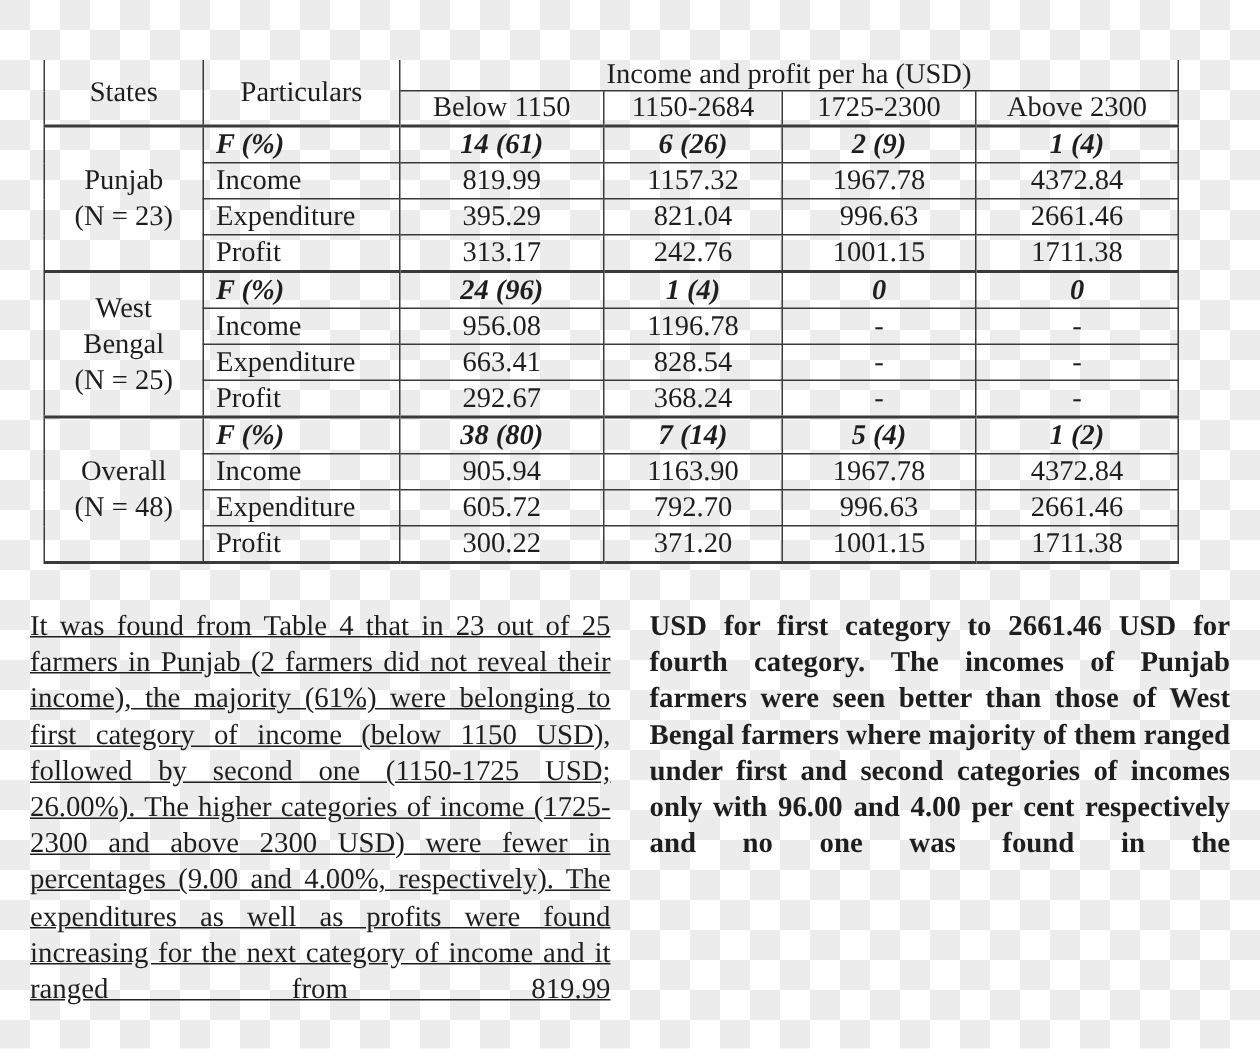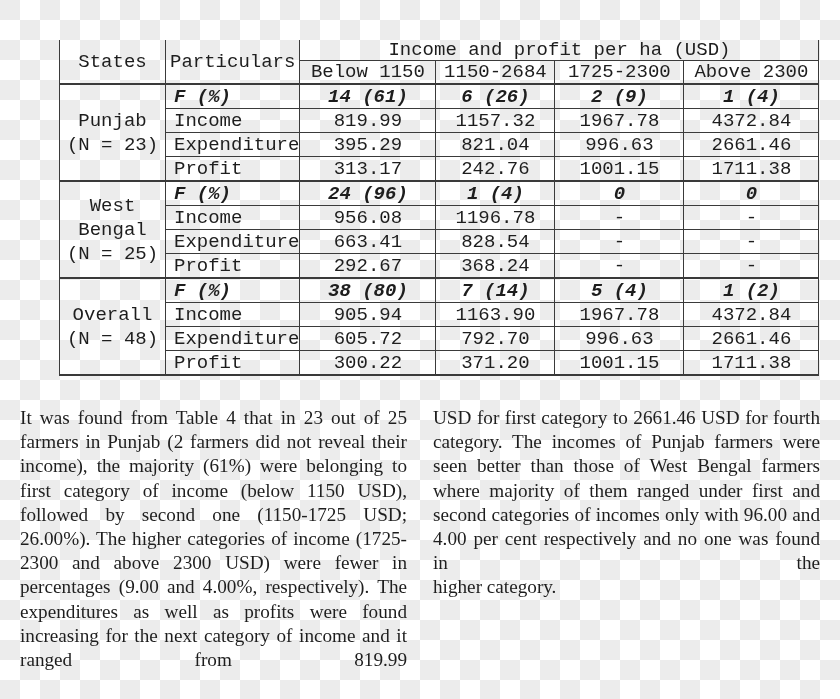--- a/index.html
+++ b/index.html
@@ -8,46 +8,45 @@
     background-color: #ffffff;
     background-image:
       linear-gradient(45deg, #ececec 25%, transparent 25%, transparent 75%, #ececec 75%),
       linear-gradient(45deg, #ececec 25%, transparent 25%, transparent 75%, #ececec 75%);
     background-size: 40px 40px;
     background-position: 20px 0, 0 20px;
     font-family: "Liberation Serif", "DejaVu Serif", serif;
     color: #1e1e1e;
   }
   .tbl {
-    position: absolute; left: 59px; top: 40px;
+    position: absolute; left: 29px; top: 40px;
     border-collapse: collapse; table-layout: fixed;
     font-size: 19px;
-    font-family: Liberation Mono, monospace;
   }
   .tbl td {
     border: 1.5px solid #3a3a3a;
     padding: 0; text-align: center; vertical-align: middle;
     line-height: 22px; height: 23px; white-space: nowrap;
   }
   .tbl .top-open { border-top: none; }
   .tbl .hdr-main { height: 20px; line-height: 20px; }
   .tbl .hdr-sub { height: 22px; }
   .tbl .thick-top td { border-top: 2.5px solid #3a3a3a; }
   .tbl .part { text-align: left; padding-left: 8px; }
   .tbl .fpct { font-weight: bold; font-style: italic; }
   .tbl tr.last td { border-bottom: 2.5px solid #3a3a3a; }
   .tbl .state { line-height: 24px; }
   .col {
     position: absolute; top: 406px; font-size: 19.2px; line-height: 24.2px;
     text-align: justify; text-align-last: justify;
   }
   .col p { margin: 0; }
   .col .last-line { text-align-last: left; }
-  .col-left { left: 20px; width: 387px; }
-  .col-right { left: 433px; width: 387px; }
+  .col-left { left: 20px; width: 387px; text-decoration: underline; }
+  .col-right { left: 433px; width: 387px; font-weight: bold; }
   .para-gap { margin-top: 9px !important; }
 </style>
 </head>
 <body>
 
 <table class="tbl">
   <colgroup>
     <col style="width:106px">
       <col style="width:131px">
       <col style="width:136px">
@@ -169,14 +168,13 @@
     </tr>
   </tbody>
 </table>
 
 <div class="col col-left">
   <p>It was found from Table 4 that in 23 out of 25 farmers in Punjab (2 farmers did not reveal their income), the majority (61%) were belonging to first category of income (below 1150 USD), followed by second one (1150-1725 USD; 26.00%). The higher categories of income (1725-2300 and above 2300 USD) were fewer in percentages (9.00 and 4.00%, respectively). The expenditures as well as profits were found increasing for the next category of income and it ranged from 819.99</p>
 </div>
 
 <div class="col col-right">
   <p>USD for first category to 2661.46 USD for fourth category. The incomes of Punjab farmers were seen better than those of West Bengal farmers where majority of them ranged under first and second categories of incomes only with 96.00 and 4.00 per cent respectively and no one was found in the</p>
-  <p class="last-line">higher category.</p>
 </div>
 
 </body></html>

